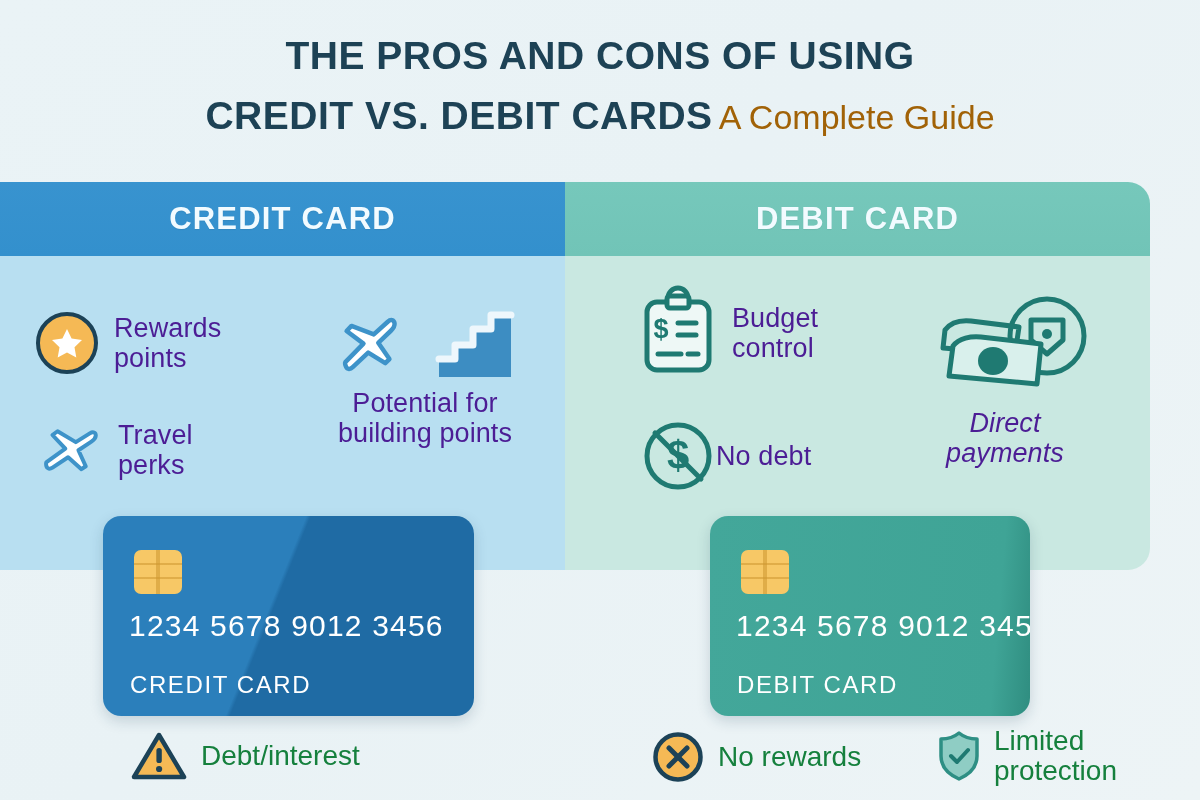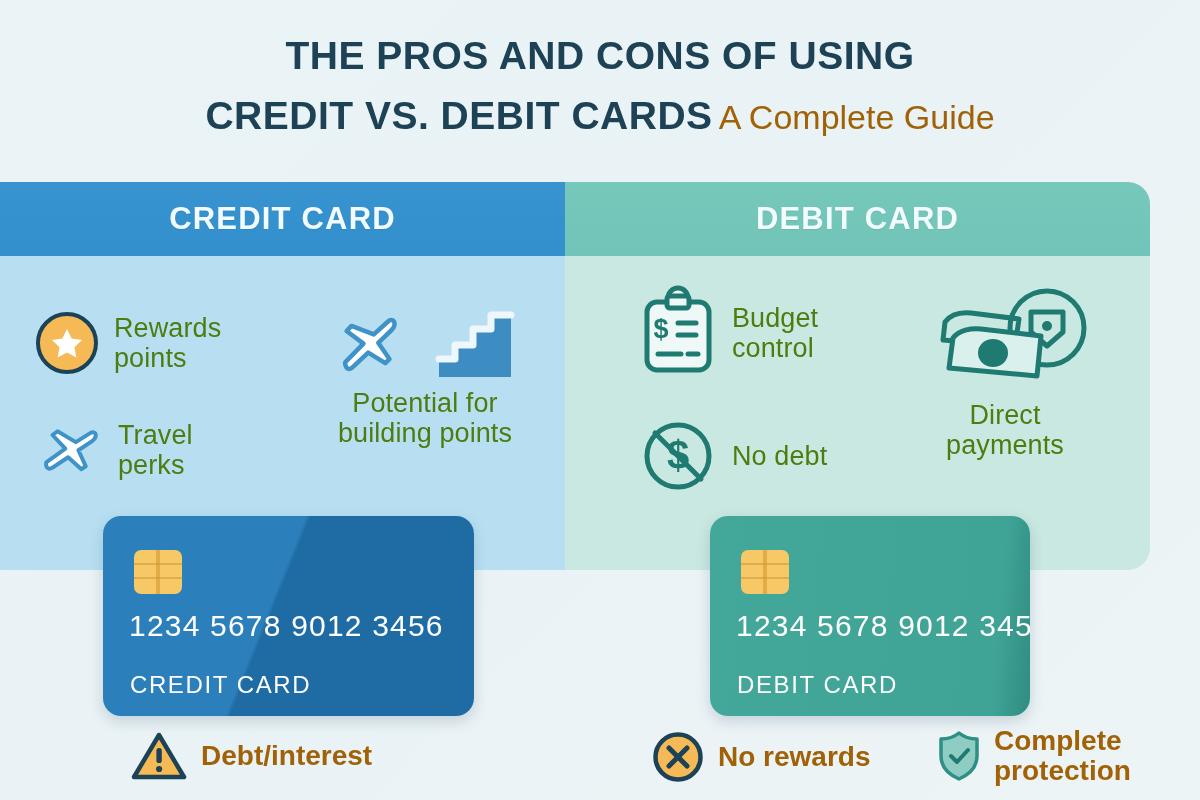--- a/index.html
+++ b/index.html
@@ -36,21 +36,21 @@
     font-size:31px;font-weight:bold;letter-spacing:1.2px;color:#f2fbff;
     text-shadow:0 1px 1px rgba(0,0,0,.06);
   }
   .col-body{height:314px;}
   .col-credit .col-body{background:#b8dff1;}
   .col-debit  .col-body{background:#c9e8e1;}
 
   
   .pro{position:absolute;display:flex;align-items:center;}
   .pro-label{
-    color:#4d7c0f;font-size:27px;line-height:1.12;font-weight:500;
+    color:#4c1d95;font-size:27px;line-height:1.12;font-weight:500;
     letter-spacing:.1px;
   }
   .pro-center{position:absolute;text-align:center;}
   .pro-center .pro-label{display:block;}
 
   
   .star-badge{
     width:62px;height:62px;border-radius:50%;background:#f5b955;
     border:4px solid #1c4257;display:flex;align-items:center;justify-content:center;
     box-sizing:border-box;flex:none;
@@ -87,21 +87,21 @@
     position:absolute;left:26px;top:93px;color:#ffffff;font-size:30px;
     letter-spacing:1.2px;white-space:nowrap;font-weight:400;
   }
   .card-name{
     position:absolute;left:27px;top:155px;color:#ffffff;font-size:24px;
     letter-spacing:1.6px;font-weight:500;white-space:nowrap;
   }
 
   
   .con{position:absolute;display:flex;align-items:center;gap:14px;}
-  .con-label{color:#a16207;font-size:28px;line-height:1.1;font-weight:700;}
+  .con-label{color:#15803d;font-size:28px;line-height:1.1;font-weight:400;}
   .con-label.two-line{line-height:1.08;}
 
   svg{display:block;overflow:visible;}
 </style>
 </head>
 <body>
 
 <div id="stage">
 
   <div class="title-wrap">
@@ -191,32 +191,32 @@
         <line x1="18" y1="64" x2="41" y2="64" stroke="#1f7a72" stroke-width="5" stroke-linecap="round"></line>
         <line x1="48" y1="64" x2="58" y2="64" stroke="#1f7a72" stroke-width="5" stroke-linecap="round"></line>
       </svg>
     </span>
     <span class="pro-label">
       <span>Budget</span><br>
       <span>control</span>
     </span>
   </div>
 
-  <div class="pro" style="left:640px;top:418px;gap:16px;">
+  <div class="pro" style="left:640px;top:418px;gap:0;">
     <span>
       <svg width="76" height="76" viewBox="0 0 76 76">
         <circle cx="38" cy="38" r="31" fill="none" stroke="#1f7a72" stroke-width="5"></circle>
         <text x="38" y="51" font-family="Liberation Sans, sans-serif" font-size="40" font-weight="bold" fill="#1f7a72" text-anchor="middle">$</text>
         <line x1="15" y1="15" x2="61" y2="61" stroke="#1f7a72" stroke-width="5" stroke-linecap="round"></line>
       </svg>
     </span>
     <span class="pro-label">No debt</span>
   </div>
 
-  <div class="pro-center" style="left:880px;top:288px;width:250px;">
+  <div class="pro-center" style="left:880px;top:296px;width:250px;font-style:italic;">
     <div style="display:flex;align-items:center;justify-content:center;height:112px;">
       <span>
         <svg width="165" height="112" viewBox="0 0 165 112">
           <circle cx="124" cy="40" r="37" fill="none" stroke="#1f7a72" stroke-width="5"></circle>
           <path d="M108 24 L140 24 L140 44 L124 58 L108 44 Z" fill="none" stroke="#1f7a72" stroke-width="5" stroke-linejoin="round"></path>
           <circle cx="124" cy="38" r="5" fill="#1f7a72"></circle>
           <path d="M22 34 C28 26 38 24 48 25 L96 31 L92 58 L20 52 Z" fill="none" stroke="#1f7a72" stroke-width="5" stroke-linejoin="round"></path>
           <path d="M30 50 C36 42 48 40 58 41 L118 48 L114 88 L26 80 Z" fill="#d9f0ec" stroke="#1f7a72" stroke-width="5" stroke-linejoin="round"></path>
           <ellipse cx="70" cy="65" rx="15" ry="14" fill="#1f7a72"></ellipse>
         </svg>
@@ -263,18 +263,18 @@
   </div>
 
   <div class="con" style="left:936px;top:726px;align-items:flex-start;gap:12px;">
     <span style="margin-top:4px;">
       <svg width="46" height="52" viewBox="0 0 46 52">
         <path d="M23 3 C17 8 10 9 5 9 L5 26 C5 38 14 45 23 49 C32 45 41 38 41 26 L41 9 C36 9 29 8 23 3 Z" fill="#8fcdc4" stroke="#2e8f84" stroke-width="3.5" stroke-linejoin="round"></path>
         <polyline points="15,26 21,32 32,20" fill="none" stroke="#1f7a72" stroke-width="4" stroke-linecap="round" stroke-linejoin="round"></polyline>
       </svg>
     </span>
     <span class="con-label two-line">
-      <span>Complete</span><br>
+      <span>Limited</span><br>
       <span>protection</span>
     </span>
   </div>
 
 </div>
 
 </body></html>

